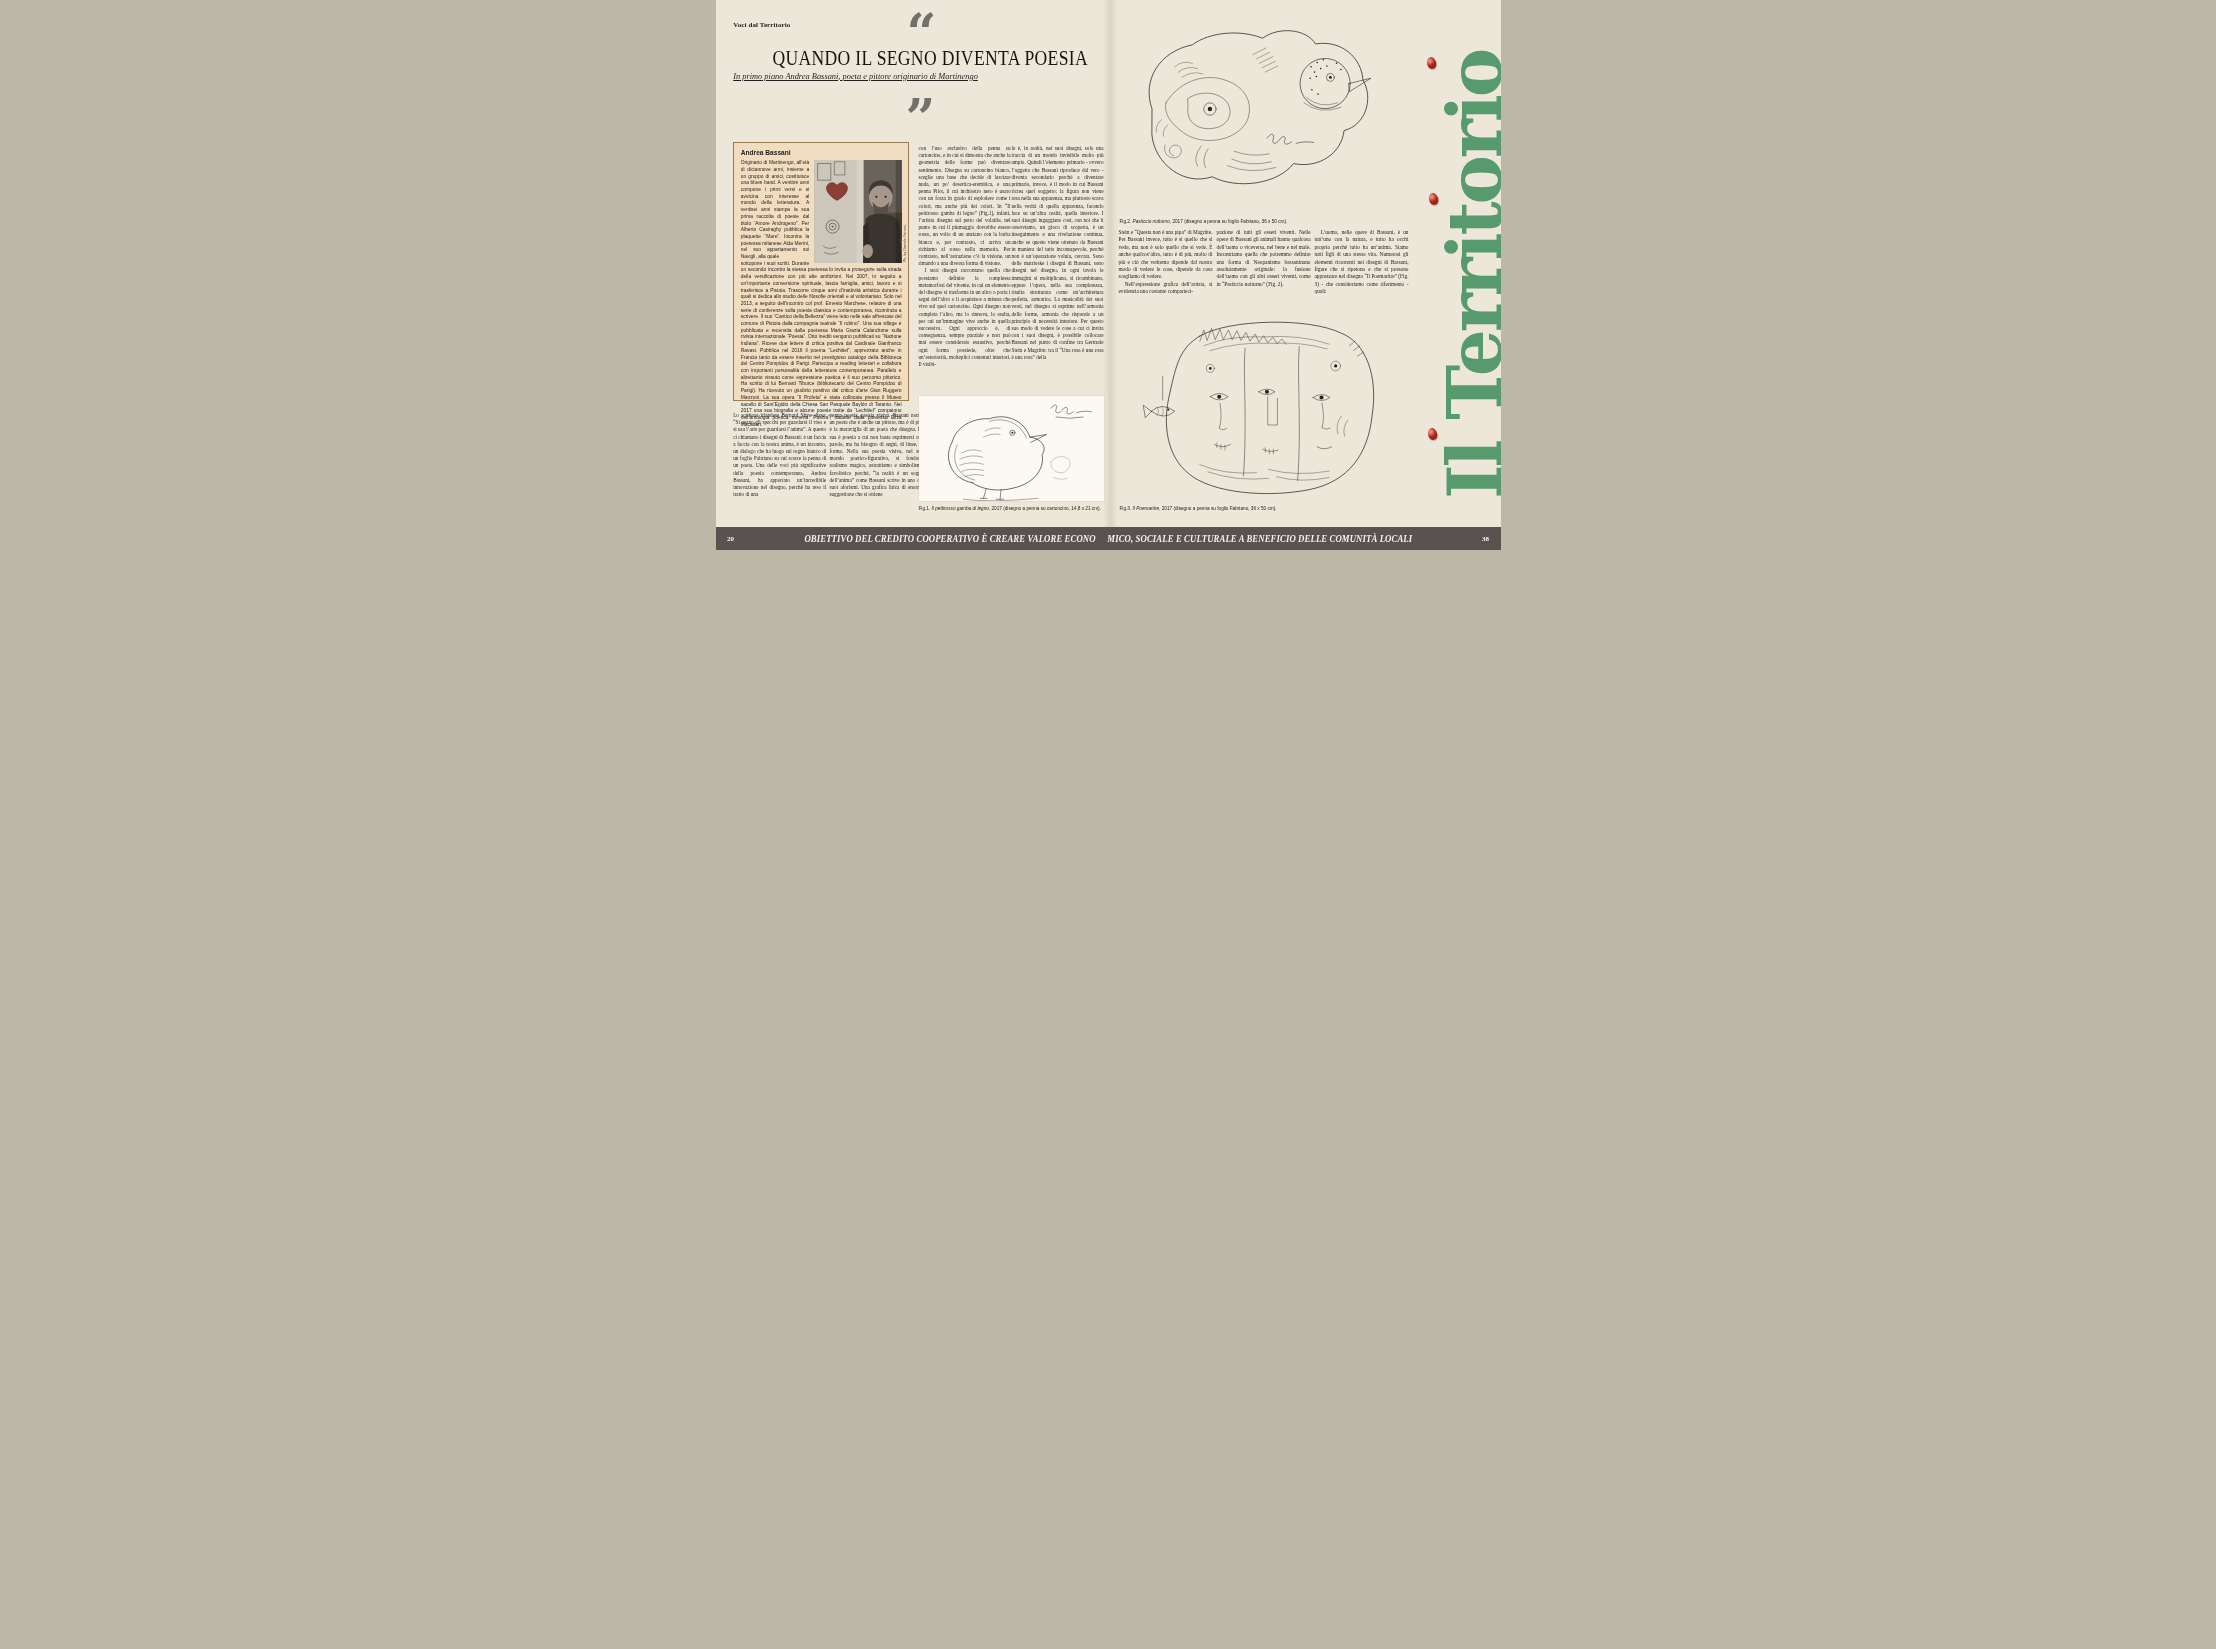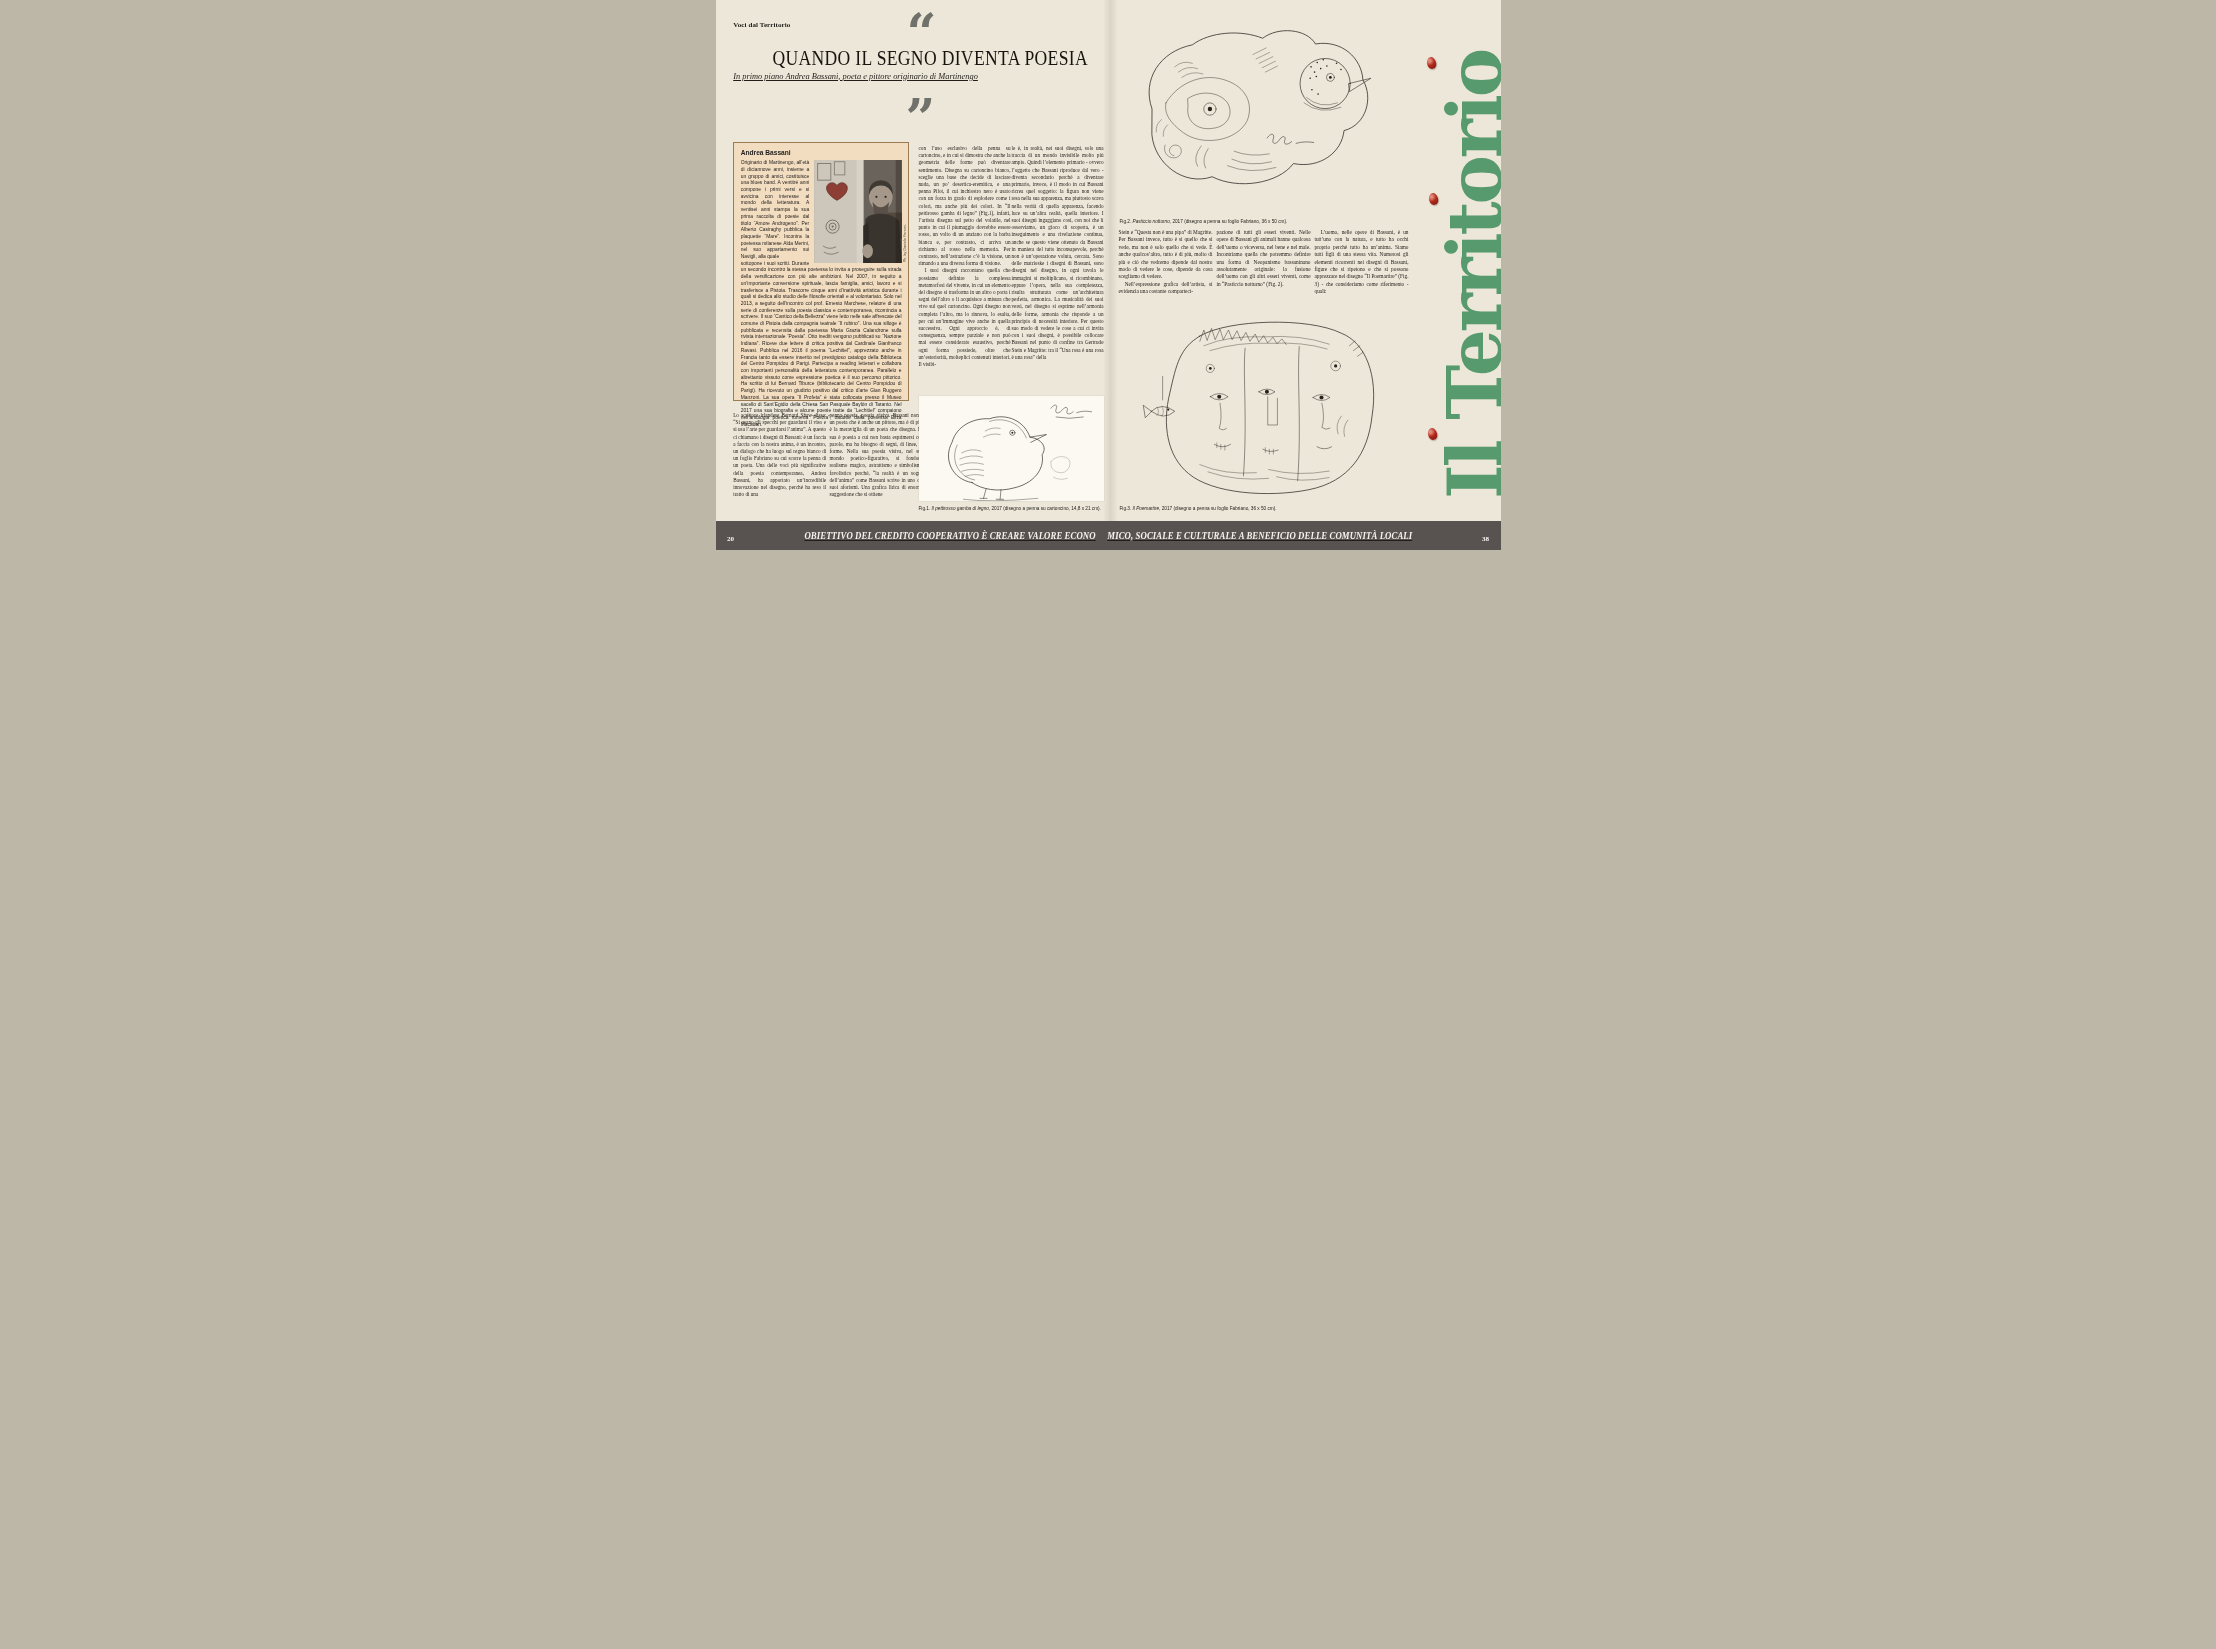--- a/index.html
+++ b/index.html
@@ -51,22 +51,22 @@
     background:#fbf9f2; box-shadow:0 0 0 0.4px rgba(120,110,90,0.15);}
   .fig2-area{position:absolute; left:406px; top:13.3px; width:255px; height:200px;}
   .fig3-area{position:absolute; left:412px; top:311px; width:273px; height:190px;}
   .fig-svg{width:100%; height:100%; display:block;}
   .caption{position:absolute; font-family:"Liberation Sans", sans-serif; font-size:4.7px; color:#23211e;}
   .caption .cap-title{font-style:italic;}
   .cap-1{left:203px; top:506px; width:186px;}
   .cap-2{left:404px; top:219px; width:248px;}
   .cap-3{left:404px; top:506px; width:248px;}
   
-  .banner{position:absolute; left:0; bottom:0; width:785px; height:29px; background:#585250;
-    display:flex; align-items:center; justify-content:center;text-decoration:underline;}
+  .banner{position:absolute; left:0; bottom:0; width:785px; height:23px; background:#585250;
+    display:flex; align-items:center; justify-content:center;}
   .banner-text{display:flex; gap:12.4px; color:#f6f3ec; font-style:italic; font-weight:bold;
     font-size:9.3px; letter-spacing:0.1px; transform:scaleX(0.94); white-space:nowrap;}
   .pagenum{position:absolute; bottom:7px; color:#fbf9f4; font-weight:bold; font-size:7px;
     font-family:"Liberation Serif", serif;}
   .pagenum-left{left:11.5px;} .pagenum-right{right:11.5px;}
   
   .masthead{position:absolute; left:729px; top:0; width:550px; height:59px;
     transform-origin:0 0; transform:rotate(-90deg) translateX(-550px);
     display:flex; align-items:center; justify-content:center;}
   .masthead span{font-family:"DejaVu Serif", serif; font-weight:bold; font-size:74px;

